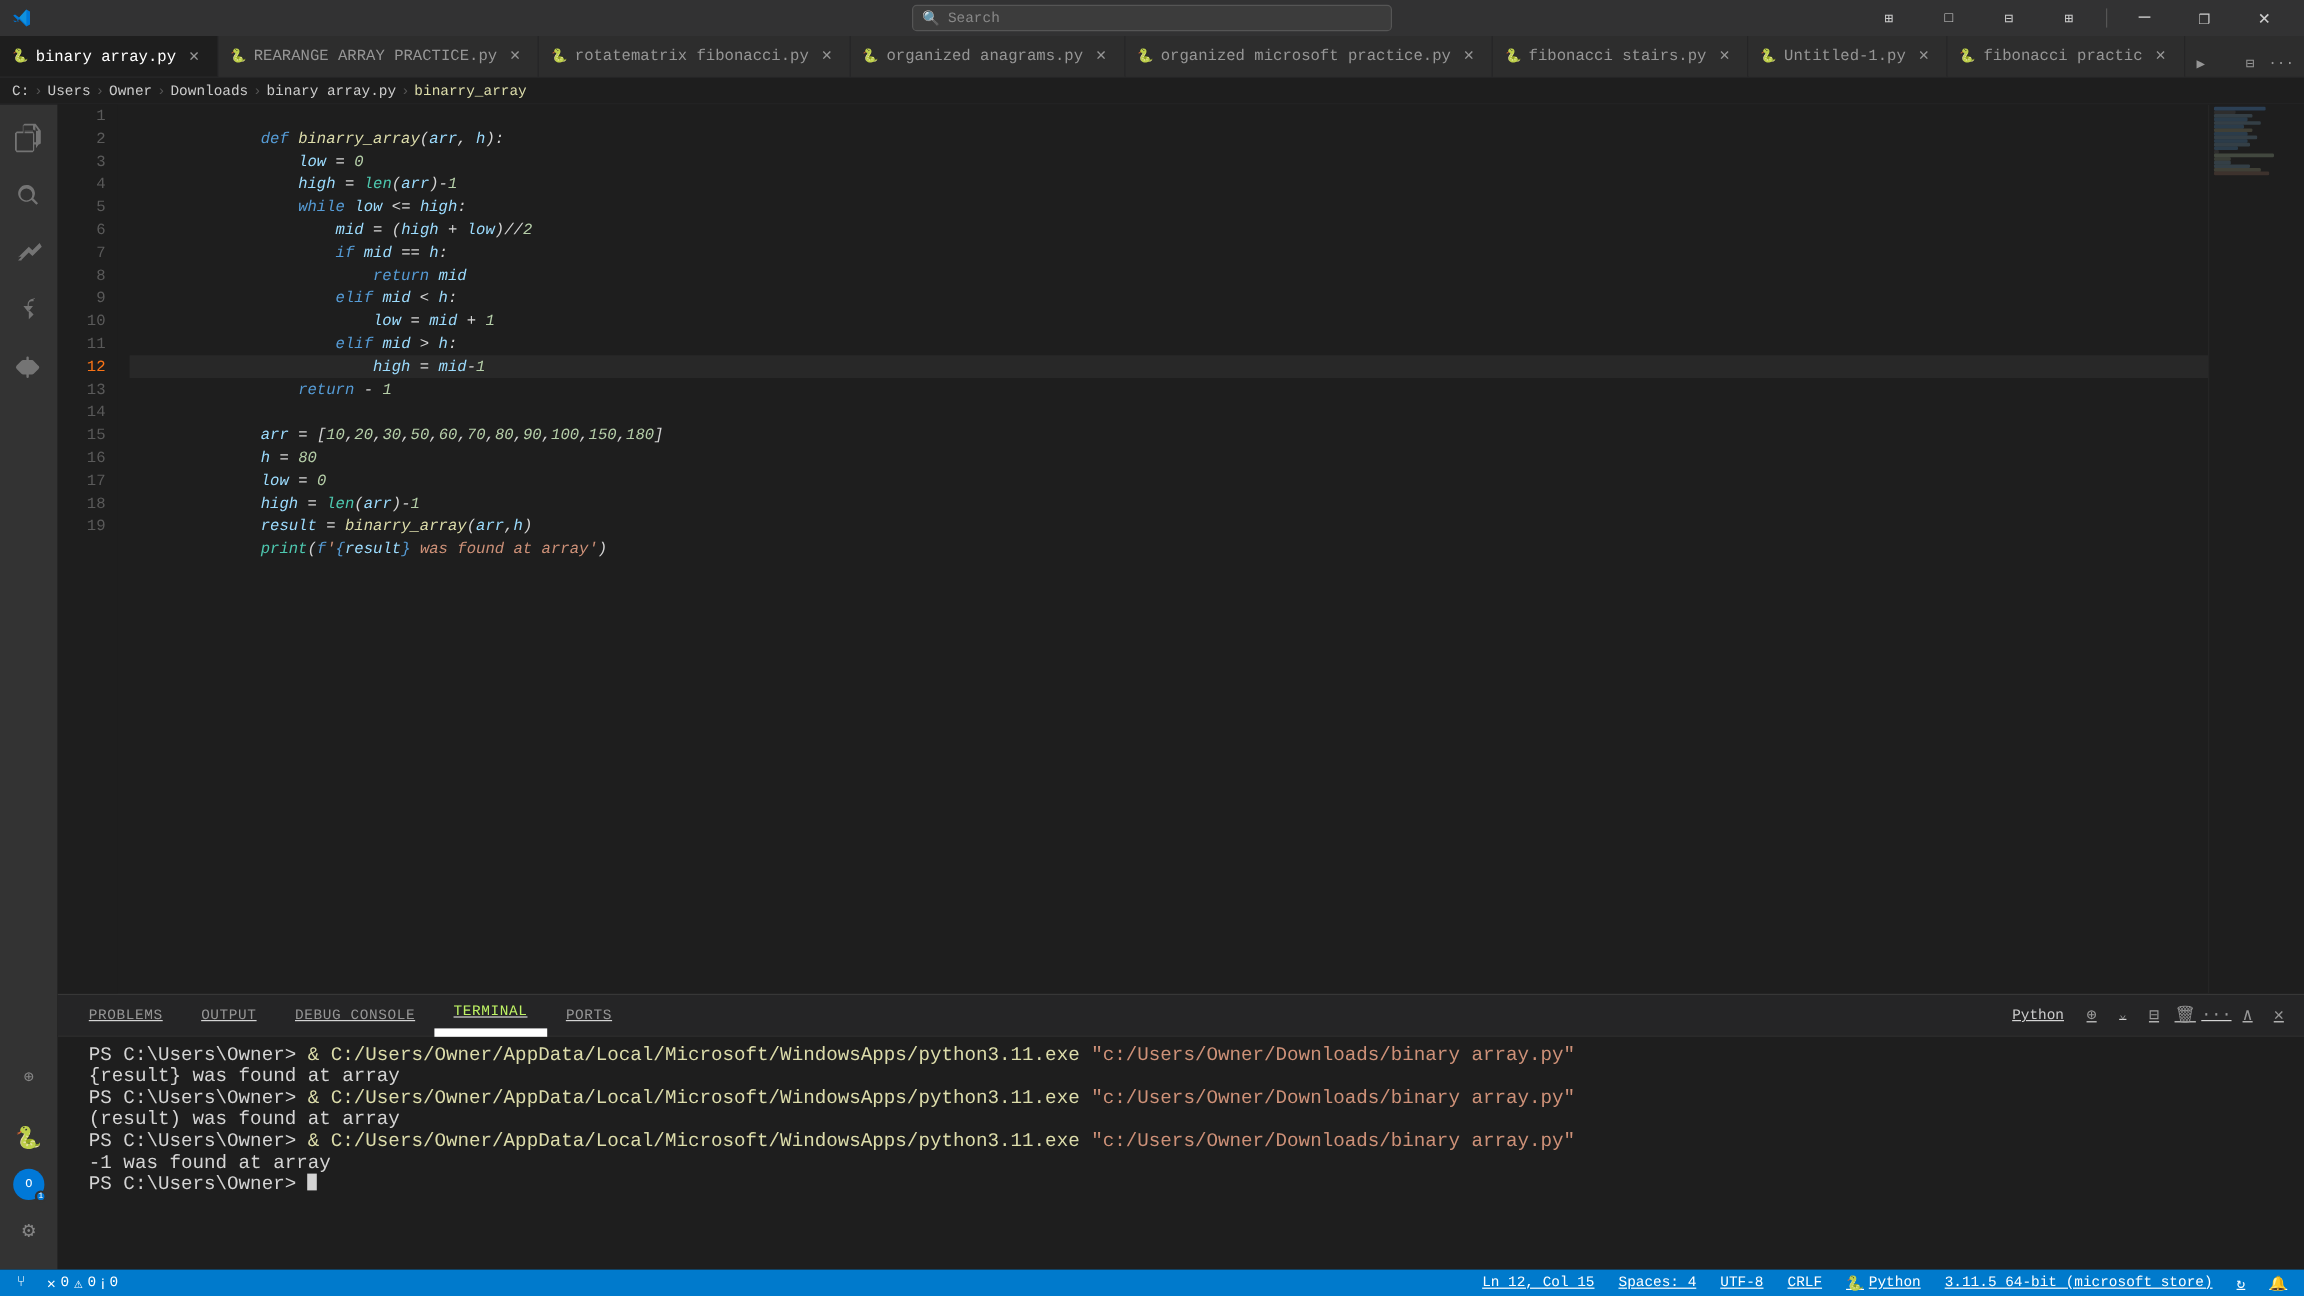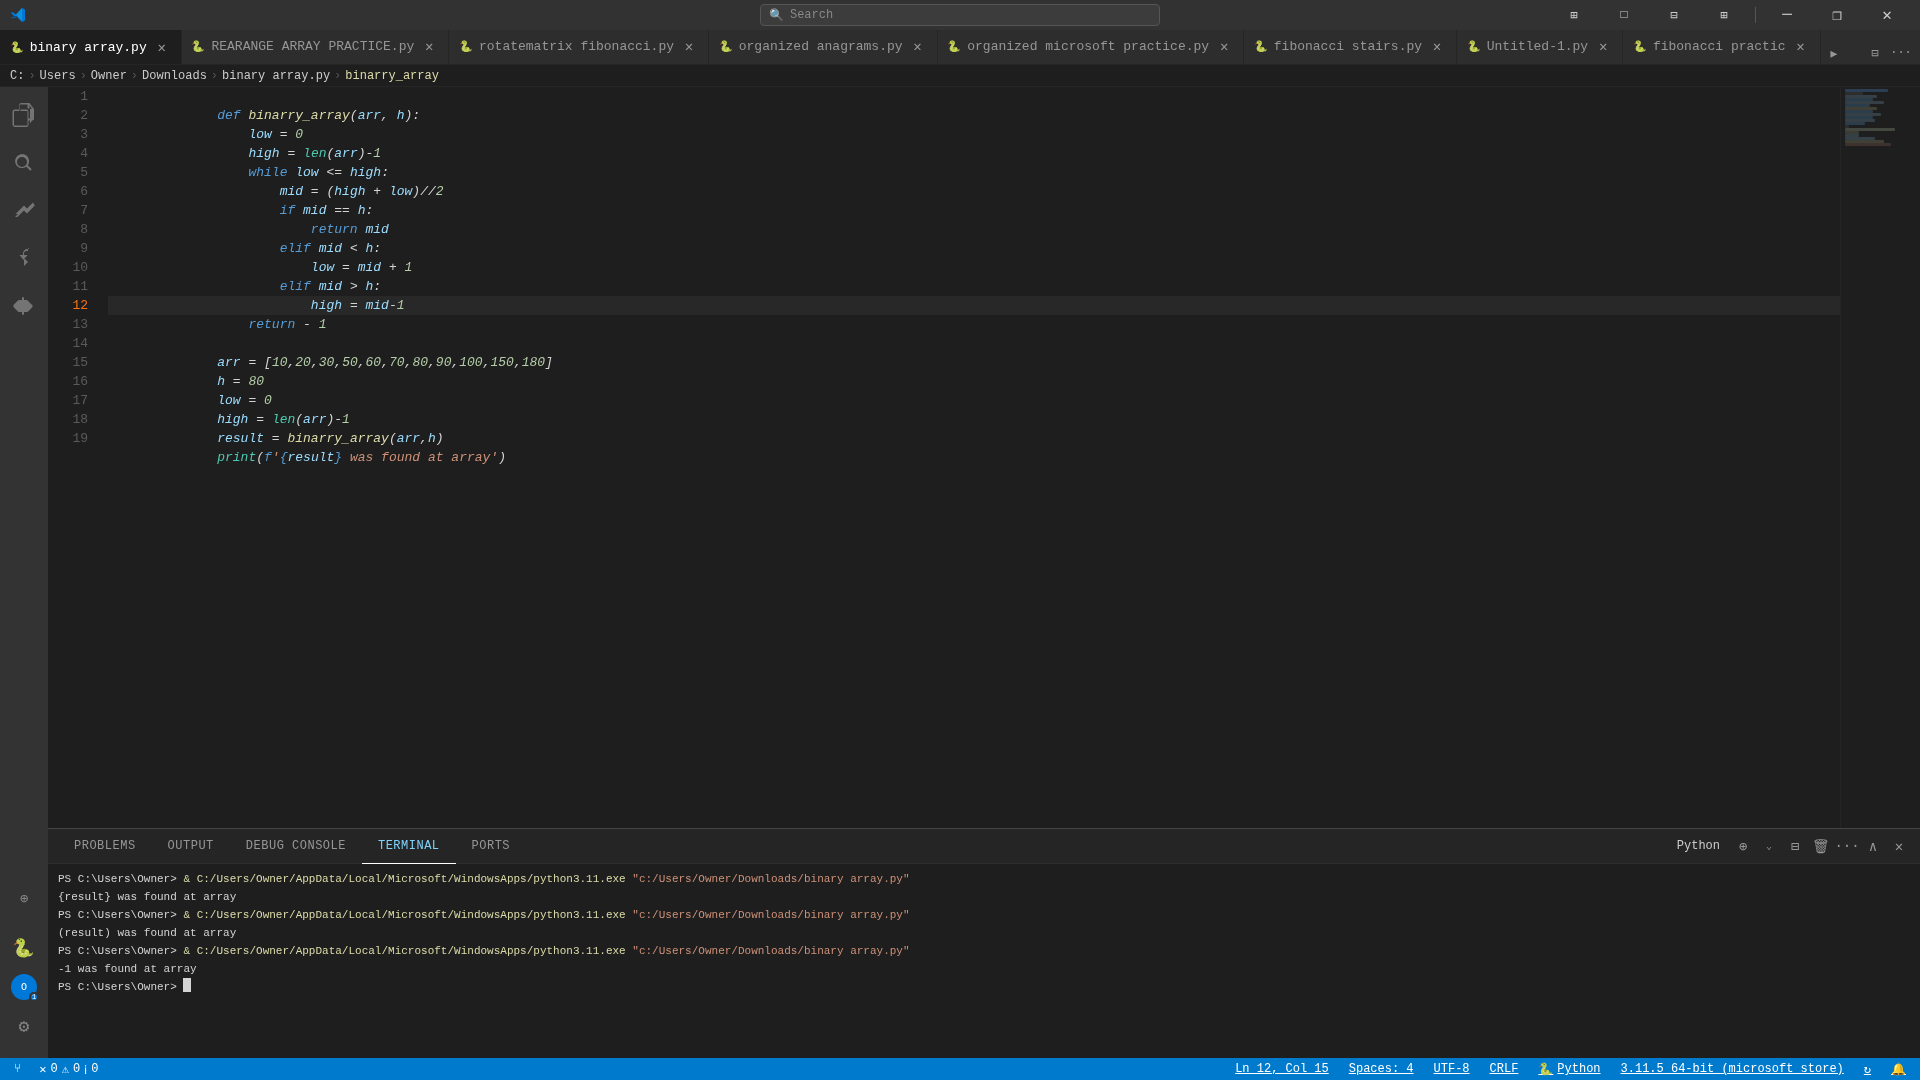--- a/index.html
+++ b/index.html
@@ -293,36 +293,37 @@
       flex-direction: column;
     }
     .panel-tabs {
       height: 35px;
       background: #252526;
       display: flex;
       align-items: center;
       padding: 0 10px;
       gap: 0;
       border-bottom: 1px solid #2d2d2d;
+      text-decoration: underline;
     }
     .panel-tab {
       height: 35px;
       display: flex;
       align-items: center;
       padding: 0 16px;
       color: #969696;
       cursor: pointer;
       font-size: 12px;
       text-transform: uppercase;
       letter-spacing: 0.5px;
       border-bottom: 1px solid transparent;
     }
     .panel-tab.active {
-      color: #7dd3fc;
-      border-bottom: 1px solid #ffffff;
+      color: #bef264;
+      border-bottom: 7px solid #ffffff;
     }
 
     .panel-controls {
       margin-left: auto;
       display: flex;
       align-items: center;
       gap: 4px;
     }
     .panel-ctrl-btn {
       width: 22px;
@@ -339,22 +340,23 @@
       color: #cccccc;
       font-size: 12px;
       padding: 0 8px;
     }
 
     
     .terminal {
       flex: 1;
       overflow-y: auto;
       padding: 6px 10px;
-      font-size: 11px;
+      font-size: 16px;
       line-height: 18px;
+      margin-left: 16px;
     }
     .term-line { display: flex; flex-wrap: wrap; }
     .term-ps { color: #d4d4d4; }
     .term-cmd { color: #dcdcaa; }
     .term-path { color: #ce9178; }
     .term-output { color: #d4d4d4; }
 
     
     .status-bar {
       height: 22px;

